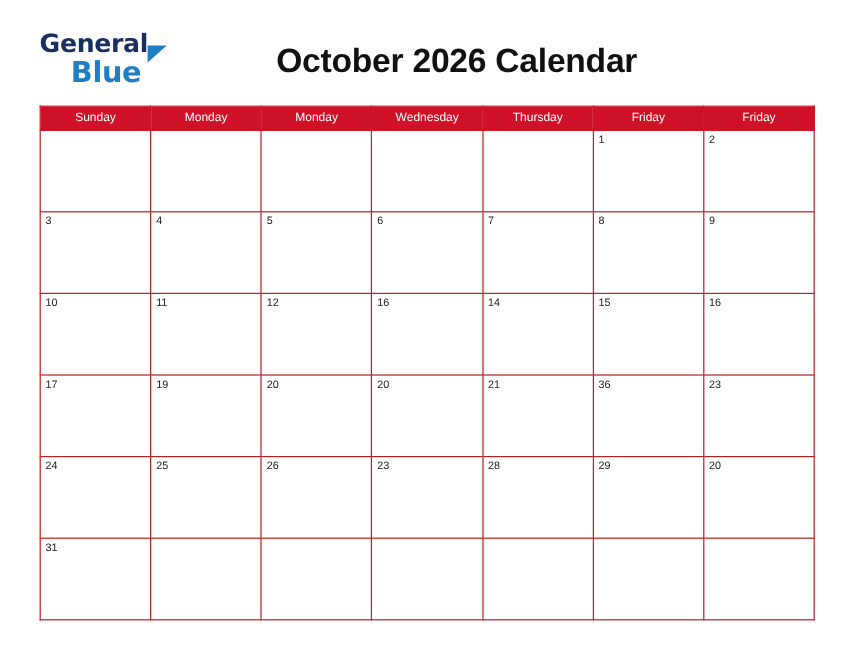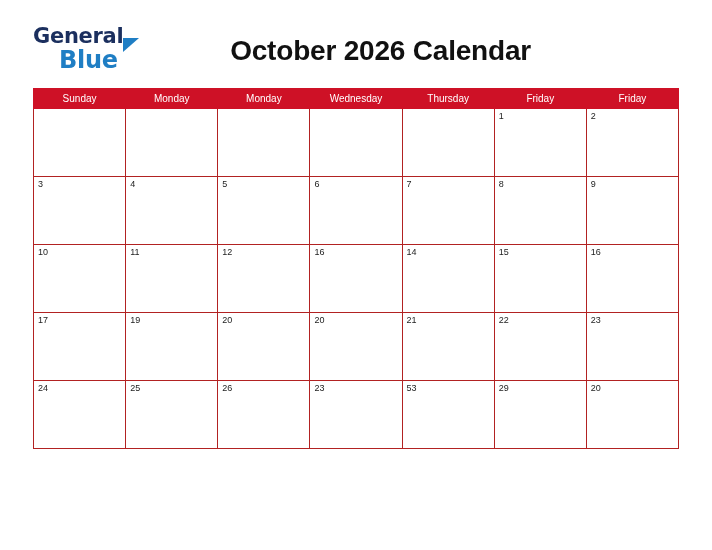--- a/index.html
+++ b/index.html
@@ -206,45 +206,68 @@
         <td>
             <span class="daynum">20</span>
           </td>
         <td>
             <span class="daynum">20</span>
           </td>
         <td>
             <span class="daynum">21</span>
           </td>
         <td>
-            <span class="daynum">22</span>
+            <span class="daynum">36</span>
           </td>
         <td>
             <span class="daynum">23</span>
           </td>
       </tr>
       <tr>
         <td>
             <span class="daynum">24</span>
           </td>
         <td>
             <span class="daynum">25</span>
           </td>
         <td>
             <span class="daynum">26</span>
           </td>
         <td>
             <span class="daynum">23</span>
           </td>
         <td>
-            <span class="daynum">53</span>
+            <span class="daynum">28</span>
           </td>
         <td>
             <span class="daynum">29</span>
           </td>
         <td>
             <span class="daynum">20</span>
+          </td>
+      </tr>
+      <tr>
+        <td>
+            <span class="daynum">31</span>
+          </td>
+        <td>
+            <span class="daynum"></span>
+          </td>
+        <td>
+            <span class="daynum"></span>
+          </td>
+        <td>
+            <span class="daynum"></span>
+          </td>
+        <td>
+            <span class="daynum"></span>
+          </td>
+        <td>
+            <span class="daynum"></span>
+          </td>
+        <td>
+            <span class="daynum"></span>
           </td>
       </tr>
     </tbody>
   </table>
 
 </div>
 
 </body></html>

